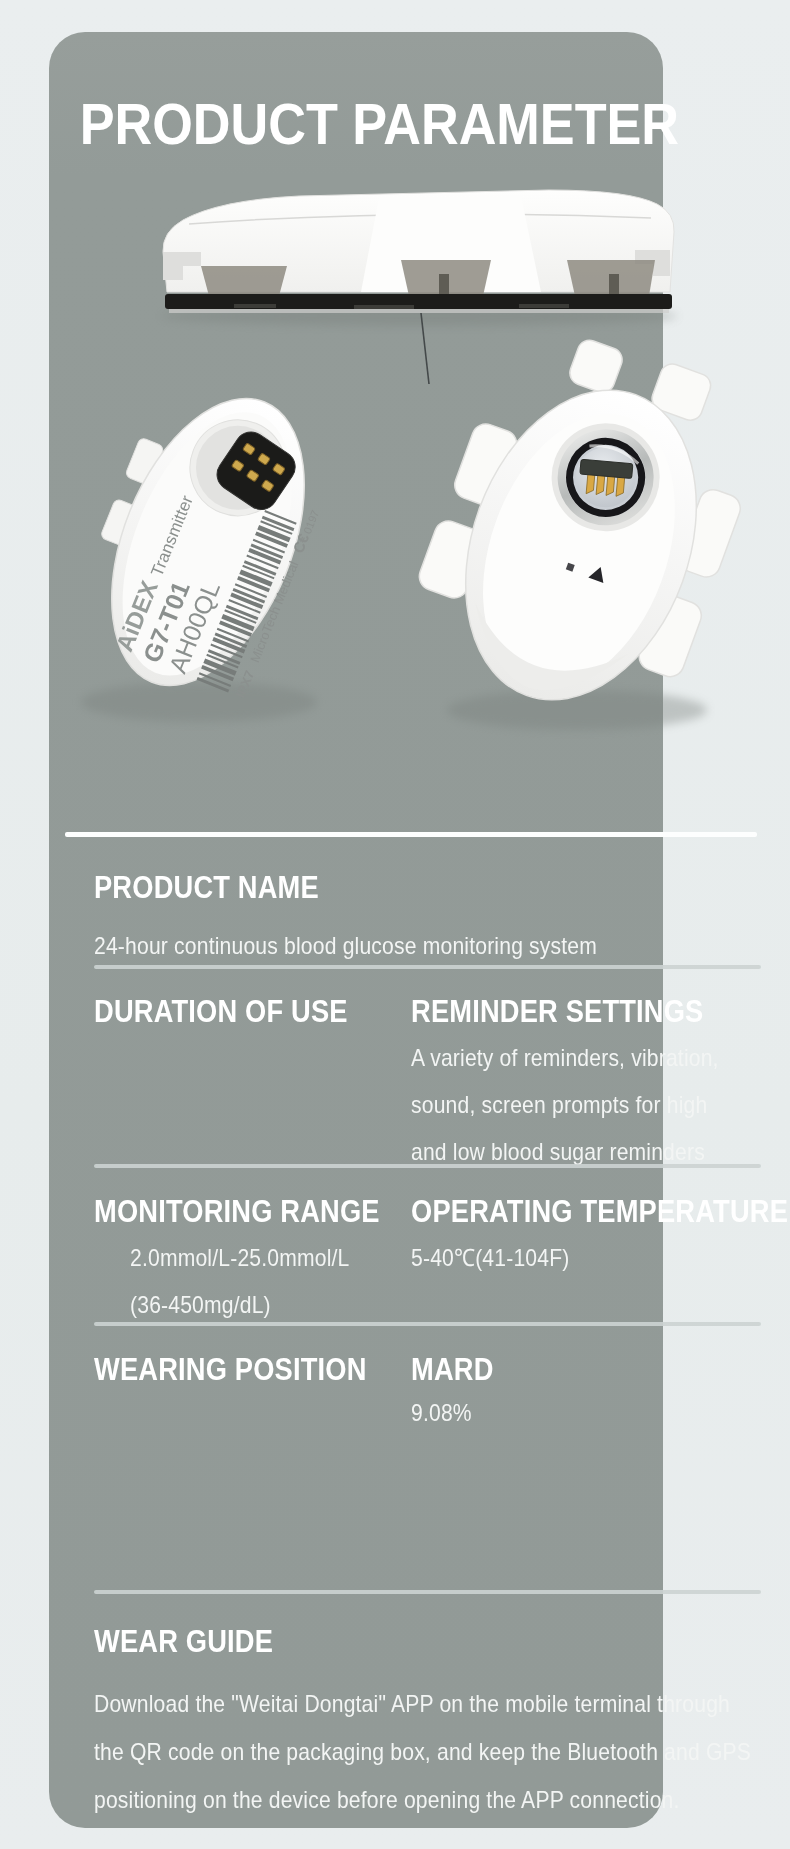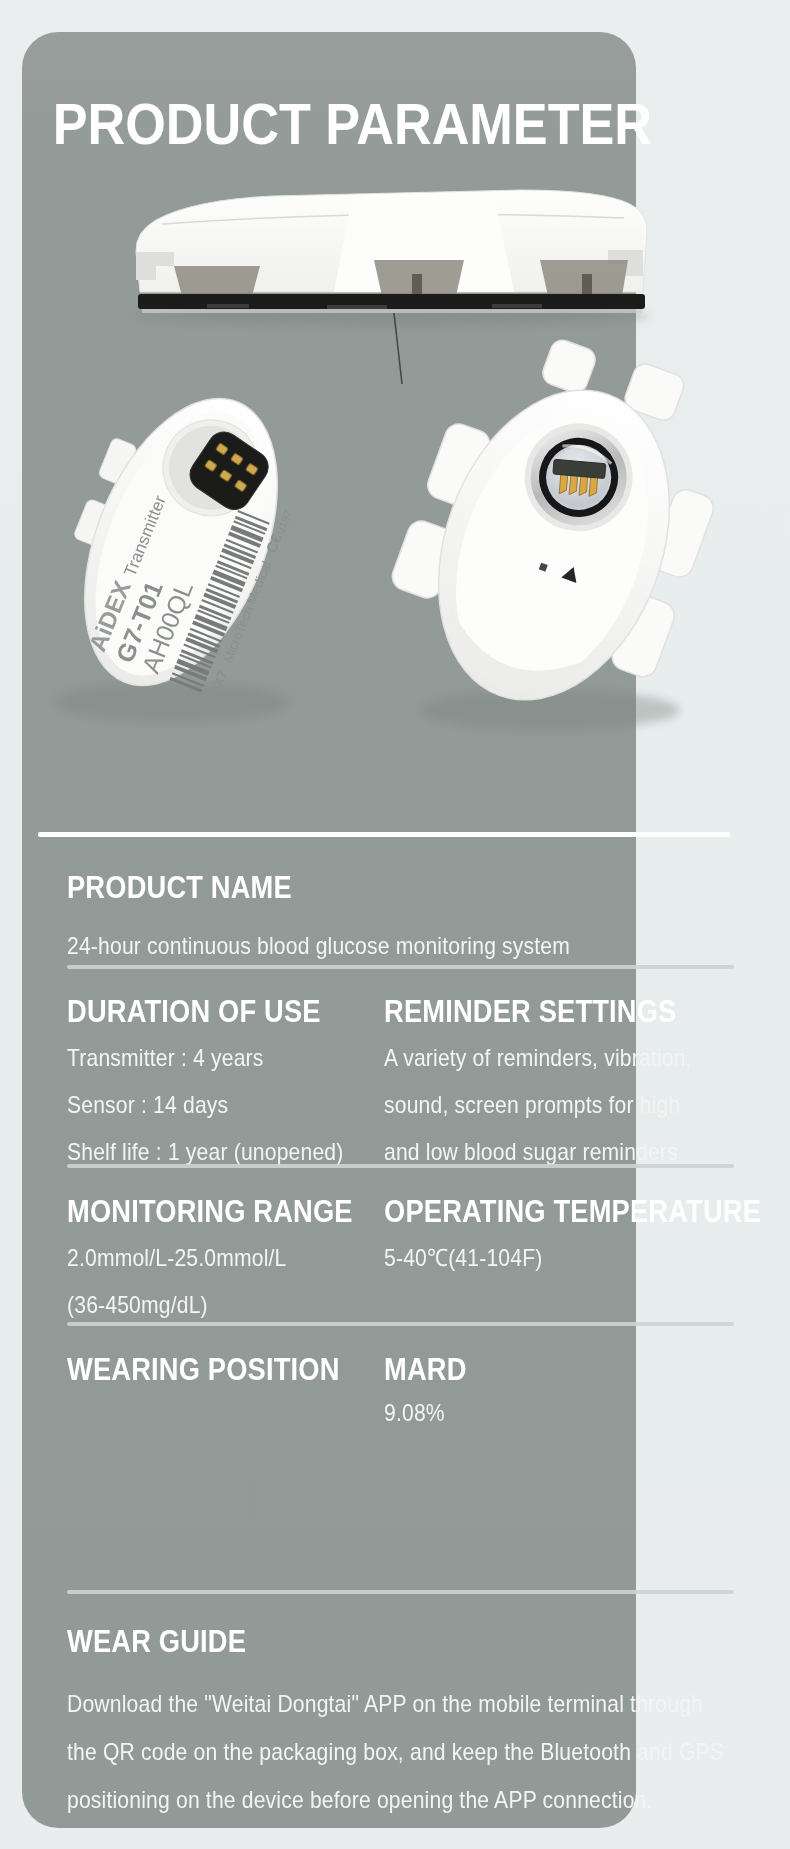--- a/index.html
+++ b/index.html
@@ -3,21 +3,21 @@
 <meta charset="utf-8">
 <style>
   * { margin:0; padding:0; box-sizing:border-box; }
   html,body { width:790px; }
   body {
     width:790px; height:1849px; position:relative;
     background:linear-gradient(180deg,#eaeeef 0%,#e7ecec 60%,#e9edee 100%);
     font-family:"Liberation Sans", sans-serif; overflow:hidden;
   }
   .card {
-    position:absolute; left:22px; top:32px; width:614px; height:1796px;
+    position:absolute; left:49px; top:32px; width:614px; height:1796px;
     background:linear-gradient(180deg,#979e9b 0%,#939b98 8%,#929a97 100%);
     border-radius:36px;
   }
   .title {
     position:absolute; left:0; right:0; top:58px; text-align:center;
     font-size:58px; font-weight:bold; color:#ffffff; letter-spacing:0px;
     transform:scaleX(.90); transform-origin:50% 50%; white-space:nowrap;
   }
   .gallery { position:absolute; left:0; top:108px; width:727px; height:640px; }
   .gallery svg { display:block; }
@@ -158,35 +158,30 @@
     </svg>
   </div>
 
   <div class="topline"></div>
 
   <div class="hd colL" style="top:838px;">PRODUCT NAME</div>
   <div class="bd colL" style="top:900px;">24-hour continuous blood glucose monitoring system</div>
   <div class="divider" style="top:933px;"></div>
 
   <div class="hd colL" style="top:962px;">DURATION OF USE</div>
-  <div class="colL lh47" style="position:absolute; top:1002px;">
-    <div class="bd" style="position:relative;">Transmitter : 4 years</div>
-    <div class="bd" style="position:relative;">Sensor : 14 days</div>
-    <div class="bd" style="position:relative;">Shelf life : 1 year (unopened)</div>
-  </div>
   <div class="hd colR" style="top:962px;">REMINDER SETTINGS</div>
   <div class="colR lh47" style="position:absolute; top:1002px;">
     <div class="bd" style="position:relative;">A variety of reminders, vibration,</div>
     <div class="bd" style="position:relative;">sound, screen prompts for high</div>
     <div class="bd" style="position:relative;">and low blood sugar reminders</div>
   </div>
   <div class="divider" style="top:1132px;"></div>
 
   <div class="hd colL" style="top:1162px;">MONITORING RANGE</div>
-  <div class="colL lh47" style="position:absolute; top:1202px;">
+  <div class="colL lh47" style="position:absolute; top:1202px;margin-left:36px;">
     <div class="bd" style="position:relative;">2.0mmol/L-25.0mmol/L</div>
     <div class="bd" style="position:relative;">(36-450mg/dL)</div>
   </div>
   <div class="hd colR" style="top:1162px;">OPERATING TEMPERATURE</div>
   <div class="bd colR lh47" style="top:1202px; line-height:47px;">5-40℃(41-104F)</div>
   <div class="divider" style="top:1290px;"></div>
 
   <div class="hd colL" style="top:1320px;">WEARING POSITION</div>
   <div class="hd colR" style="top:1320px;">MARD</div>
   <div class="bd colR" style="top:1360px; line-height:41px;">9.08%</div>

